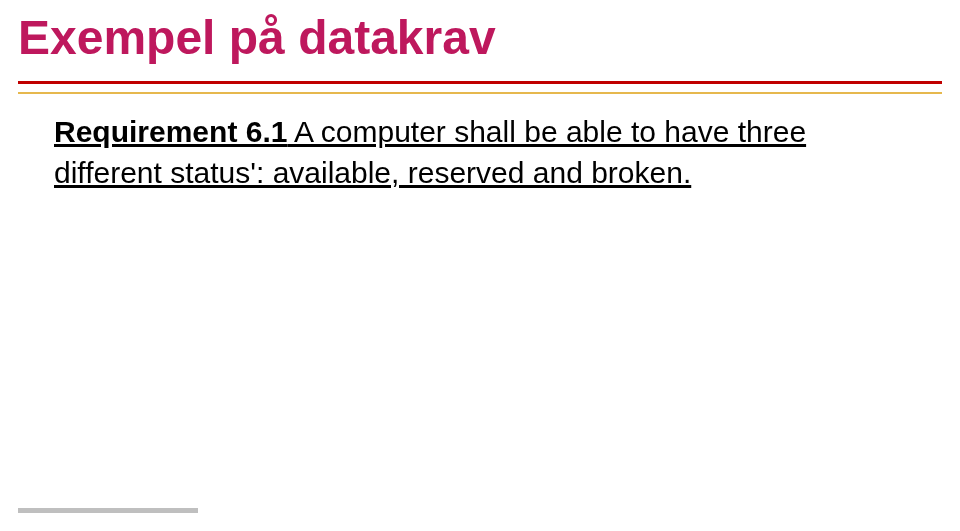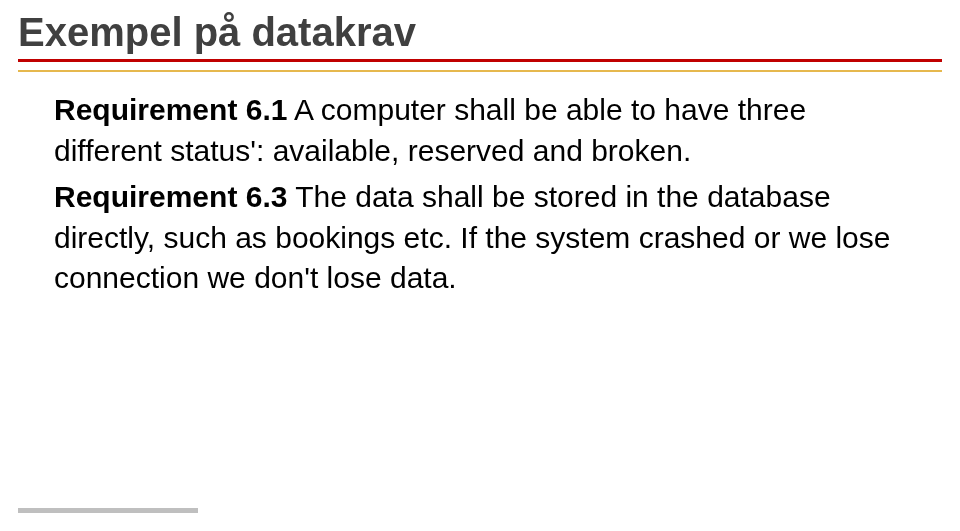--- a/index.html
+++ b/index.html
@@ -5,37 +5,38 @@
     * { margin: 0; padding: 0; box-sizing: border-box; }
     body {
       width: 960px;
       height: 531px;
       background: #ffffff;
       font-family: Arial, Helvetica, sans-serif;
       overflow: hidden;
       position: relative;
     }
     .title {
-      color: #404040;
-      font-size: 40px;
+      color: #be185d;
+      font-size: 48px;
       font-weight: bold;
-      padding: 10px 18px 4px 18px;
+      padding: 10px 18px 16px 18px;
     }
     .underline {
       height: 3px;
       background: #c00000;
       margin: 0 18px 8px 18px;
     }
     .underline-sub {
       height: 2px;
       background: #e6b84d;
       margin: 0 18px 0 18px;
     }
     .content {
       padding: 18px 56px 0 54px;
+      text-decoration: underline;
     }
     .req-block {
       font-size: 30px;
       line-height: 1.35;
       color: #000;
       margin-bottom: 6px;
     }
     .req-label {
       font-weight: bold;
     }
@@ -55,18 +56,15 @@
 <body>
 
 <div class="title">Exempel på datakrav</div>
 <div class="underline"></div>
 <div class="underline-sub"></div>
 
 <div class="content">
   <p class="req-block">
     <span class="req-label">Requirement 6.1</span><span class="req-text"> A computer shall be able to have three different status': available, reserved and broken.</span>
   </p>
-  <p class="req-block">
-    <span class="req-label">Requirement 6.3</span><span class="req-text"> The data shall be stored in the database directly, such as bookings etc. If the system crashed or we lose connection we don't lose data.</span>
-  </p>
 </div>
 
 <div class="footer-line"></div>
 
 </body></html>

